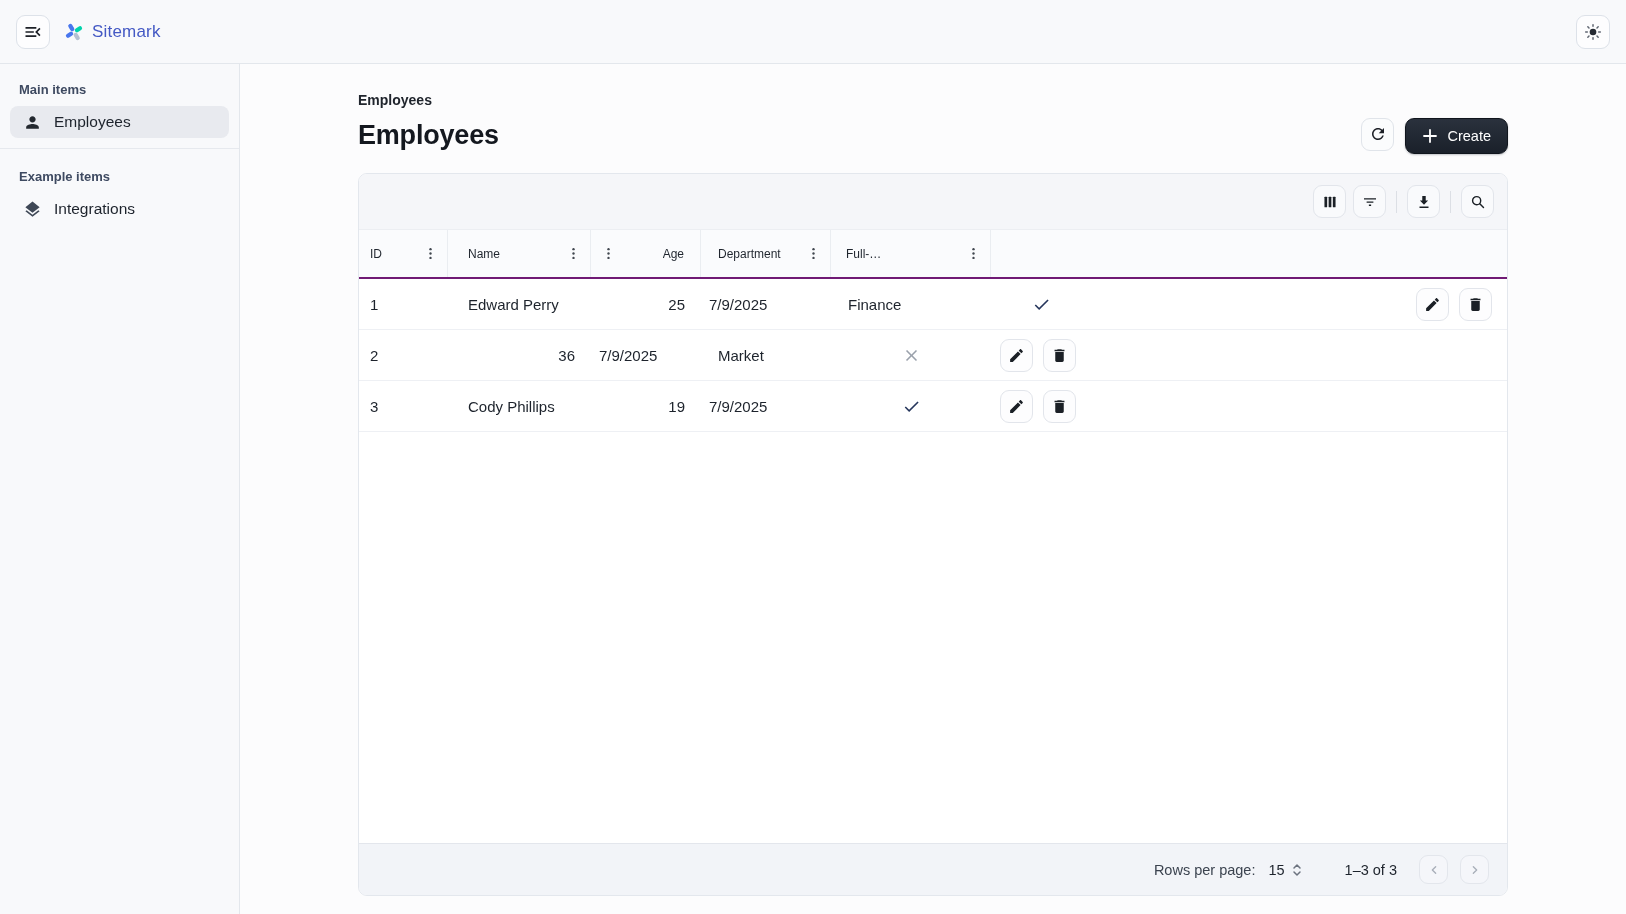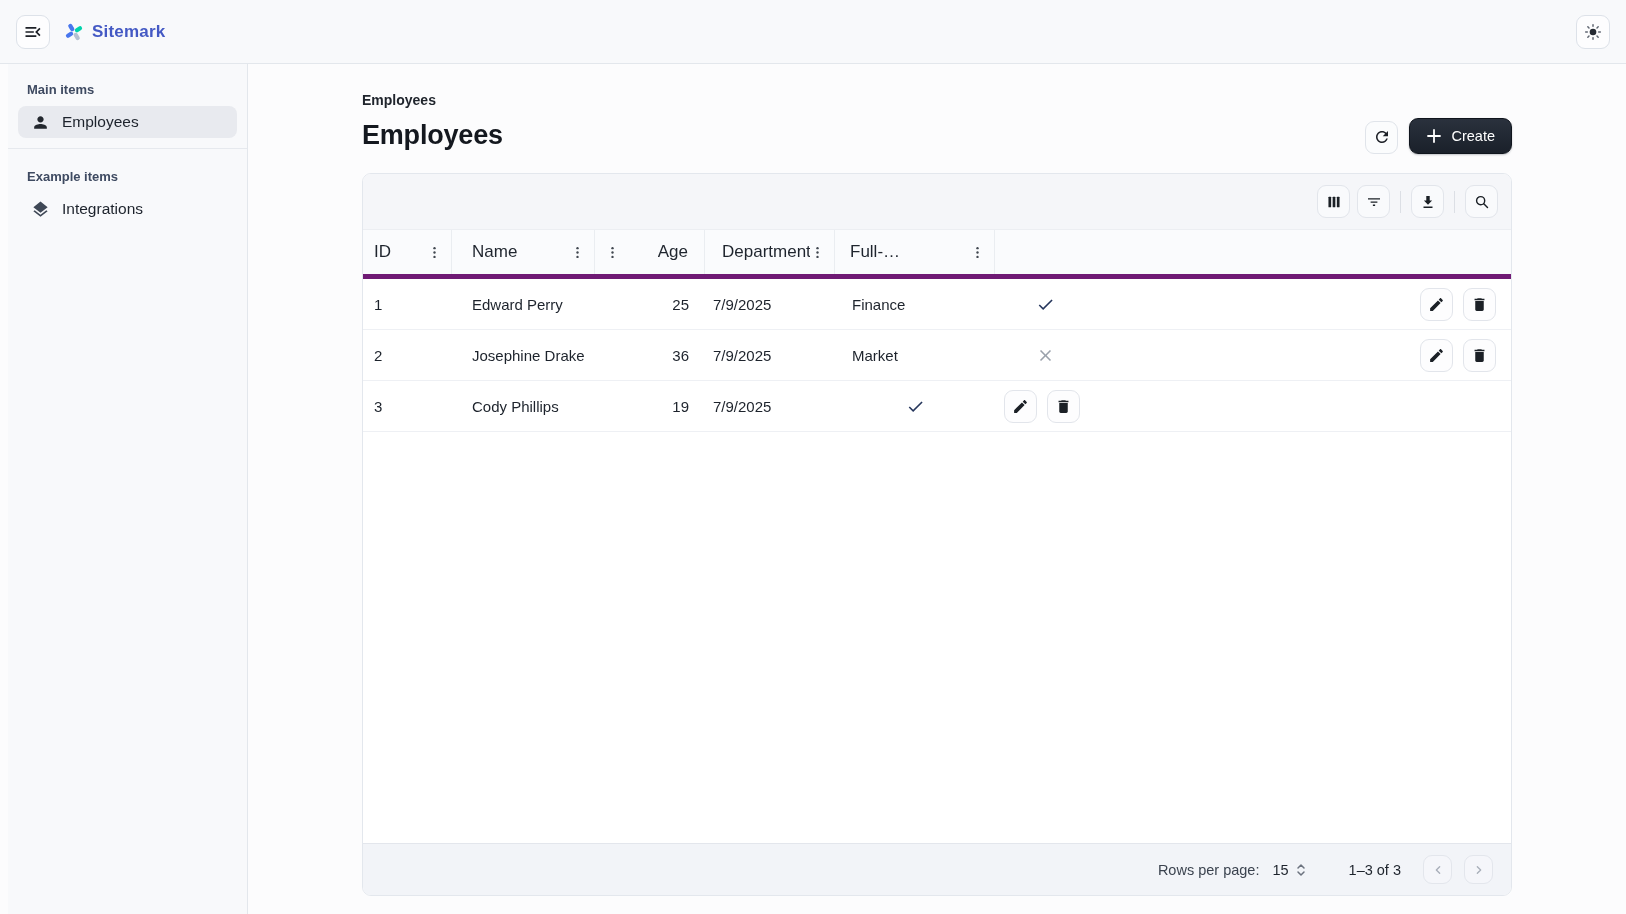--- a/index.html
+++ b/index.html
@@ -16,46 +16,46 @@
   .topbar{
     height:64px; background:#f8f9fb; border-bottom:1px solid #e3e7ec;
     display:flex; align-items:center; padding:0 16px;
   }
   .icon-btn{
     width:34px; height:34px; border:1px solid #dde2e9; border-radius:9px;
     background:#fdfdfe; display:flex; align-items:center; justify-content:center;
     cursor:pointer; padding:0;
   }
   .logo{ display:flex; align-items:center; gap:7px; margin-left:13px; }
-  .brand-text{ font-size:17px; font-weight:700; color:#4459c4; letter-spacing:.2px; }
+  .brand-text{ font-size:17px; font-weight:400; color:#4459c4; letter-spacing:.2px; }
   .topbar .spacer{ flex:1; }
 
   
-  .shell{ display:flex; height:850px;padding-left:8px; }
+  .shell{ display:flex; height:850px; }
   .sidebar{
     width:240px; background:#f8f9fb; border-right:1px solid #e3e7ec;
     padding-top:2px; flex-shrink:0;
   }
   .sb-section{ padding-bottom:10px; }
   .sb-section.bordered{ border-bottom:1px solid #e6e9ee; }
   .sb-header{ margin:16px 19px 9px; font-size:13px; font-weight:700; color:#3e4a61; }
   .sb-item{
     margin:0 10px; height:32px; border-radius:8px; display:flex; align-items:center;
     padding:0 10px 0 13px; gap:12px; font-size:15.5px; color:#1d232c; cursor:pointer;
   }
   .sb-item.active{ background:#e8eaef; }
   .sb-item .chev{ margin-left:auto; }
 
   
   .main{ flex:1; background:#fcfcfd; overflow:hidden; }
   .content{ width:1150px; margin:0 auto; }
   .breadcrumb{ margin-top:28px; font-size:14px; font-weight:700; color:#20252d; }
   .title-row{ display:flex; align-items:center; margin-top:9px; height:37px; }
   .page-title{ margin:0; font-size:27px; font-weight:700; color:#14181f; letter-spacing:-.2px; }
-  .actions{ margin-left:auto; display:flex; align-items:flex-end; gap:11px; }
+  .actions{ margin-left:auto; display:flex; align-items:flex-start; gap:11px; }
   .refresh-btn{
     width:33px; height:33px; border:1px solid #e0e4ea; border-radius:9px;
     background:#fbfcfd; display:flex; align-items:center; justify-content:center; cursor:pointer; padding:0;
   }
   .create-btn{
     height:36px; padding:0 16px; border-radius:9px; cursor:pointer;
     background:linear-gradient(180deg,#2a313d,#1a202a); border:1px solid #10151d;
     color:#fff; font-size:14.5px; font-weight:500; font-family:inherit;
     display:flex; align-items:center; gap:9px; box-shadow:0 1px 2px rgba(16,24,40,.25);
   }
@@ -70,22 +70,22 @@
     display:flex; align-items:center; justify-content:flex-end; padding:0 13px; gap:7px;
   }
   .tbtn{
     width:33px; height:33px; border:1px solid #e2e5eb; border-radius:9px;
     background:#f9fafc; display:flex; align-items:center; justify-content:center; cursor:pointer; padding:0;
   }
   .tdiv{ width:1px; height:22px; background:#dcdfe5; margin:0 3px; }
 
   .gcols{ display:grid; grid-template-columns:89px 143px 110px 130px 160px 100px 1fr; }
   .grid-header{
-    height:49px; background:#fafbfd; border-bottom:5px solid #701a75; flex-shrink:0;
-    font-size:17px; font-weight:500; color:#1f252e;
+    height:49px; background:#fafbfd; border-bottom:2px solid #701a75; flex-shrink:0;
+    font-size:12px; font-weight:500; color:#1f252e;
   }
   .hcell{ display:flex; align-items:center; border-right:1px solid #eaedf1; min-width:0; }
   .hcell:last-child{ border-right:none; }
   .hcell .hlabel{ white-space:nowrap; overflow:hidden; }
   .kebab{ margin-left:auto; margin-right:9px; flex-shrink:0; cursor:pointer; }
   .h-id .hlabel{ padding-left:11px; }
   .h-name .hlabel{ padding-left:20px; }
   .h-age{ justify-content:space-between; }
   .h-age .kebab{ margin-left:10px; margin-right:auto; }
   .h-age .hlabel{ padding-right:16px; }
@@ -340,21 +340,20 @@
                   <svg width="17" height="17" viewBox="0 0 24 24">
                     <path fill="#1b2026" d="M6 19c0 1.1.9 2 2 2h8c1.1 0 2-.9 2-2V7H6v12zM19 4h-3.5l-1-1h-5l-1 1H5v2h14V4z"></path>
                   </svg>
                 </span>
               </button>
           </div>
         </div>
 
         <div class="grow gcols">
           <div class="cell c-id">2</div>
-          <div class="cell c-name">Josephine Drake</div>
           <div class="cell c-age">36</div>
           <div class="cell c-join">7/9/2025</div>
           <div class="cell c-dept">Market</div>
           <div class="cell c-full bool-wrap bool-false">
 
             <span class="close-icon">
                 <svg width="19" height="19" viewBox="0 0 24 24">
                   <path fill="#9aa1ab" d="M19 6.41L17.59 5 12 10.59 6.41 5 5 6.41 10.59 12 5 17.59 6.41 19 12 13.41 17.59 19 19 17.59 13.41 12z"></path>
                 </svg>
               </span>

